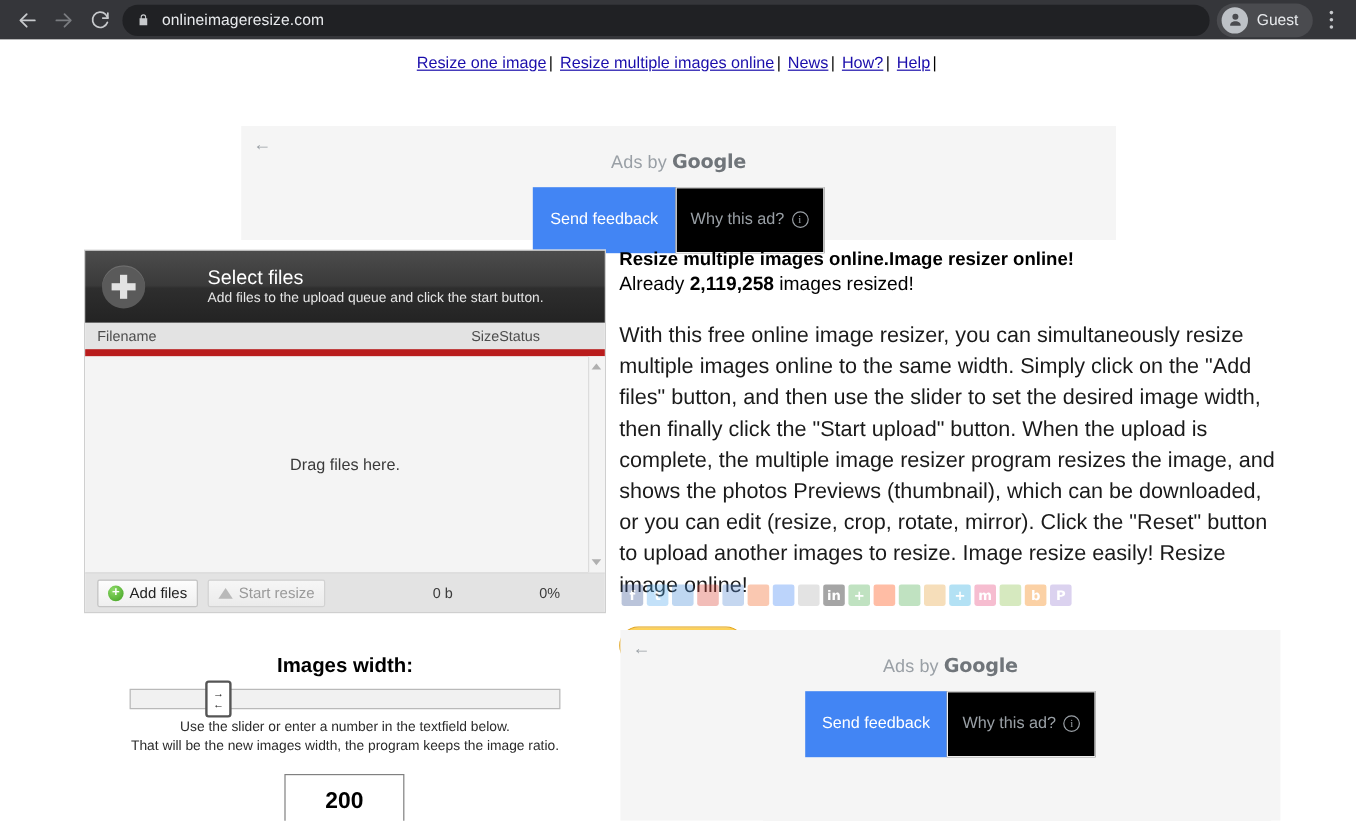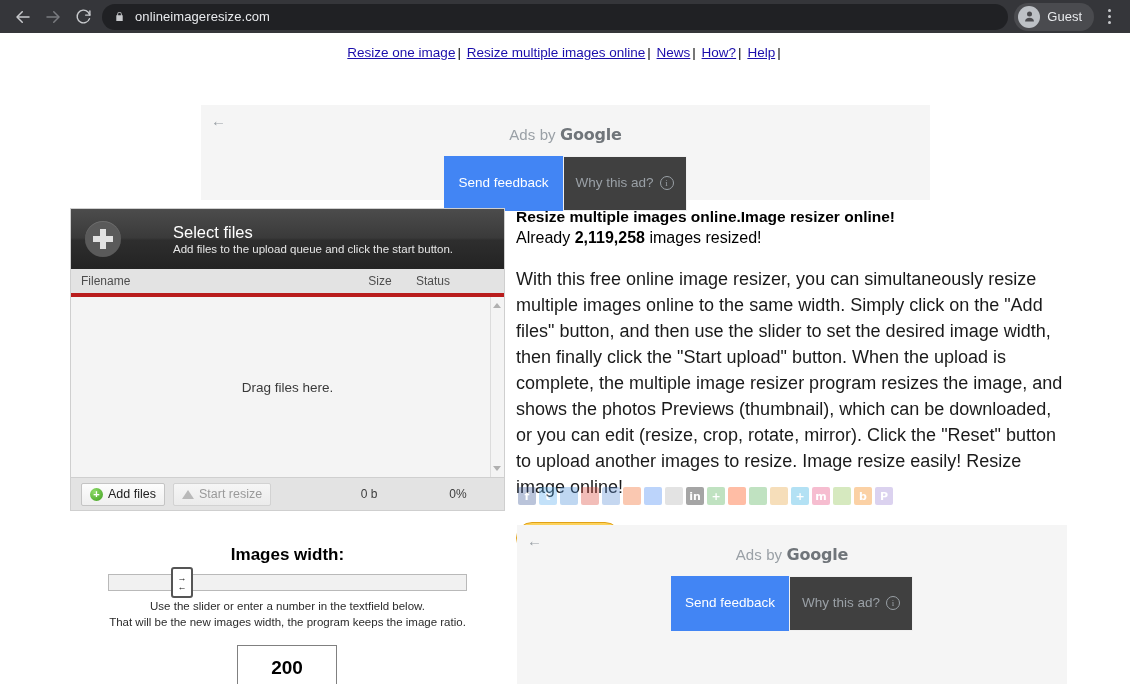--- a/index.html
+++ b/index.html
@@ -71,21 +71,21 @@
   .ad-label .g{
     color:#70757a;font-weight:bold;font-size:16px;
     font-family:"DejaVu Sans",sans-serif;letter-spacing:-.2px;
   }
   .ad-btns{display:flex;justify-content:center;margin-top:12px;}
   .btn-feedback{
     background:#4285f4;color:#fff;font-size:13.5px;padding:20px 14px;
     border:none;line-height:1.1;
   }
   .btn-why{
-    background:#404040;color:#9aa0a6;font-size:13.5px;padding:7px 12px;
+    background:#000000;color:#9aa0a6;font-size:13.5px;padding:7px 12px;
     border:1px solid #f0f0f0;display:flex;align-items:center;gap:6px;line-height:1.1;
   }
   .info-circle{
     width:12px;height:12px;border-radius:50%;border:1px solid #9aa0a6;
     display:inline-flex;align-items:center;justify-content:center;
     font-size:9px;line-height:1;font-family:"Liberation Serif",serif;
   }
 
   #ad-top{position:absolute;left:201px;top:72px;width:729px;height:95px;}
   #ad-bottom{position:absolute;left:517px;top:492px;width:550px;height:159px;}
@@ -109,26 +109,26 @@
   }
   .plus-badge .pl:before,.plus-badge .pl:after{
     content:"";position:absolute;background:#e2e2e2;
   }
   .plus-badge .pl:before{left:7px;top:0;width:6px;height:20px;}
   .plus-badge .pl:after{left:0;top:7px;width:20px;height:6px;}
   .up-title{color:#fff;font-size:16.5px;line-height:1.15;font-weight:normal;}
   .up-sub{color:#e6e6e6;font-size:11.5px;margin-top:2px;}
 
   .up-cols{
-    background:#e3e3e3;border-bottom:4px solid #b91c1c;
+    background:#e3e3e3;border-bottom:6px solid #b91c1c;
     display:flex;align-items:center;padding:0 10px;height:28px;
     font-size:12px;color:#4d4d4d;box-sizing:border-box;
   }
   .col-filename{flex:1 1 auto;}
-  .col-size{width:72px;text-align:center;}
+  .col-size{width:72px;text-align:right;}
   .col-status{width:78px;text-align:left;}
 
   .dropzone{
     height:180px;background:#f4f4f4;position:relative;
     display:flex;align-items:center;justify-content:center;
     border-bottom:1px solid #cfcfcf;
   }
   .dropzone-text{color:#3a3a3a;font-size:13.5px;}
   .vscroll{
     position:absolute;right:0;top:0;bottom:0;width:13px;background:#f4f4f4;

